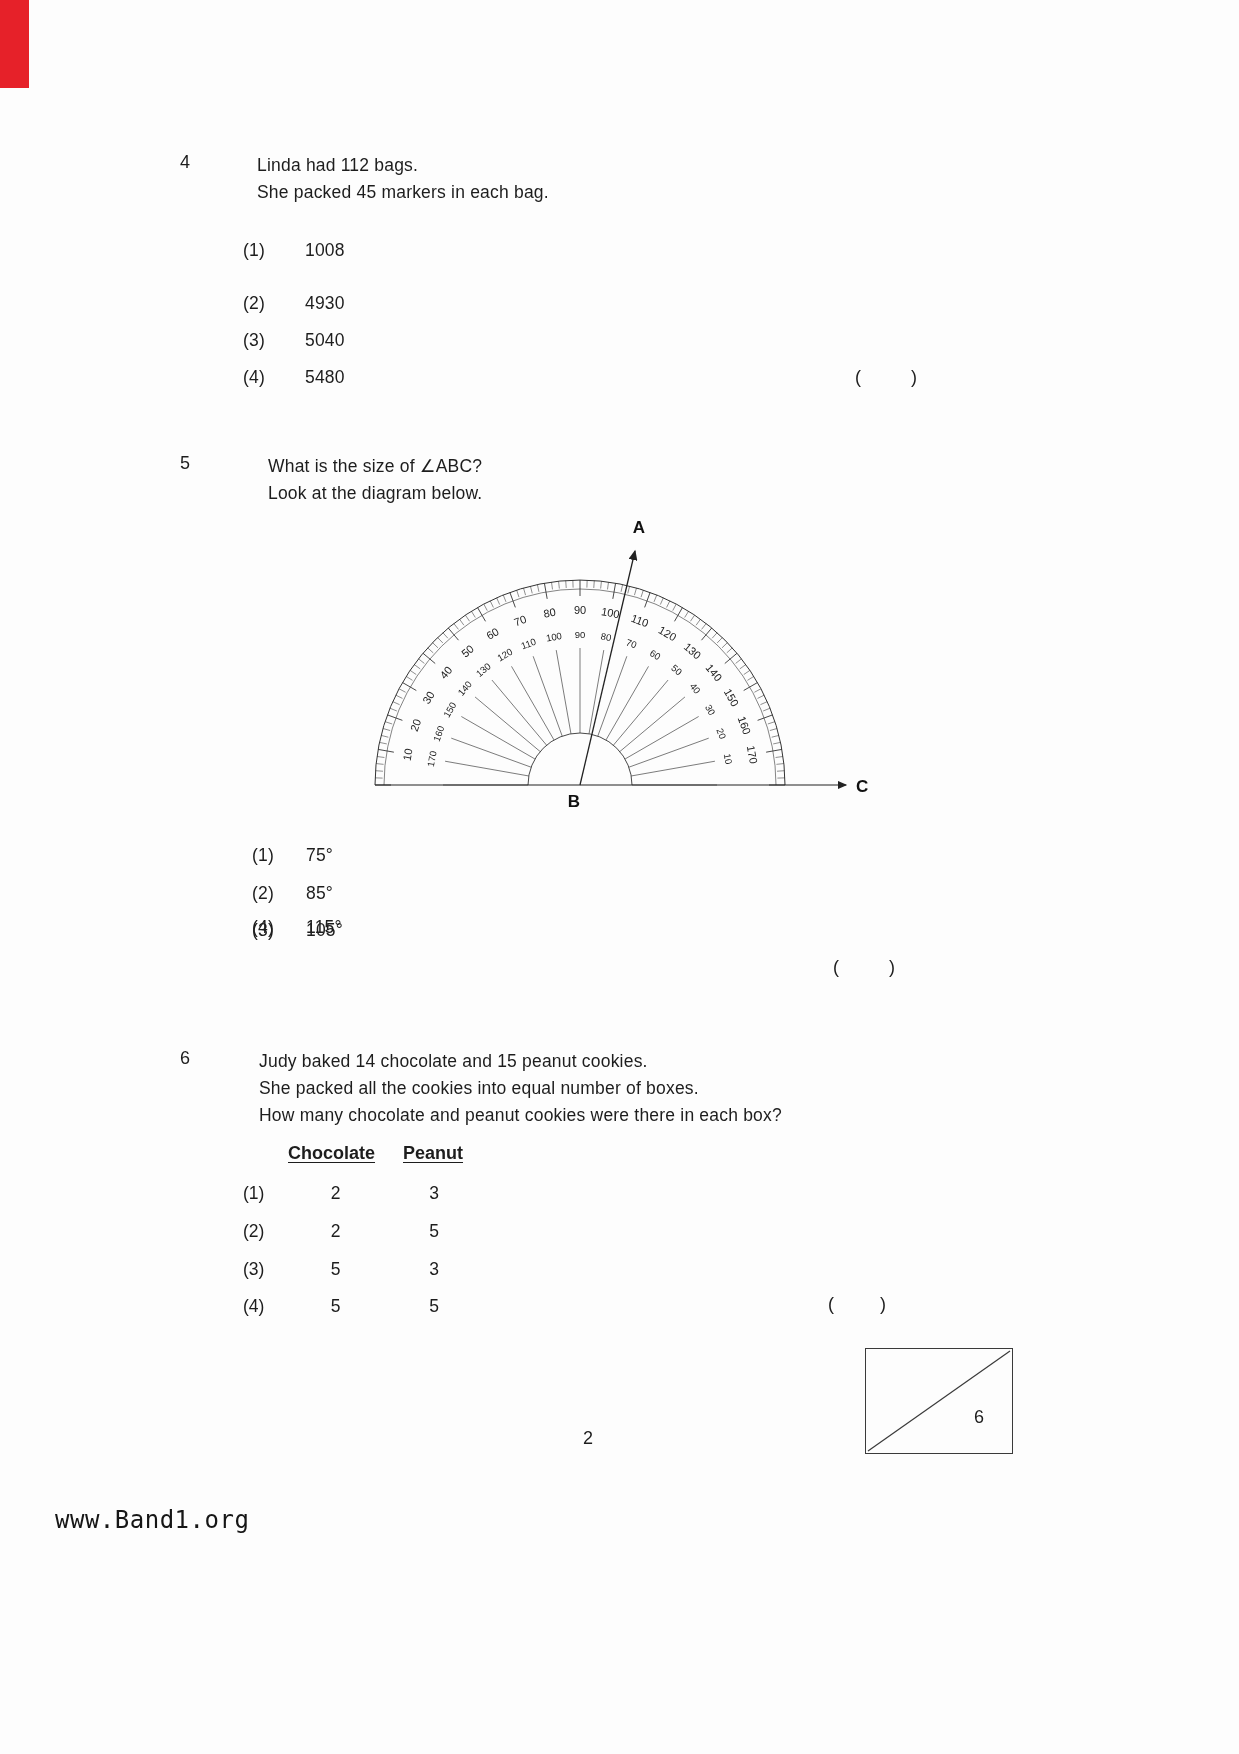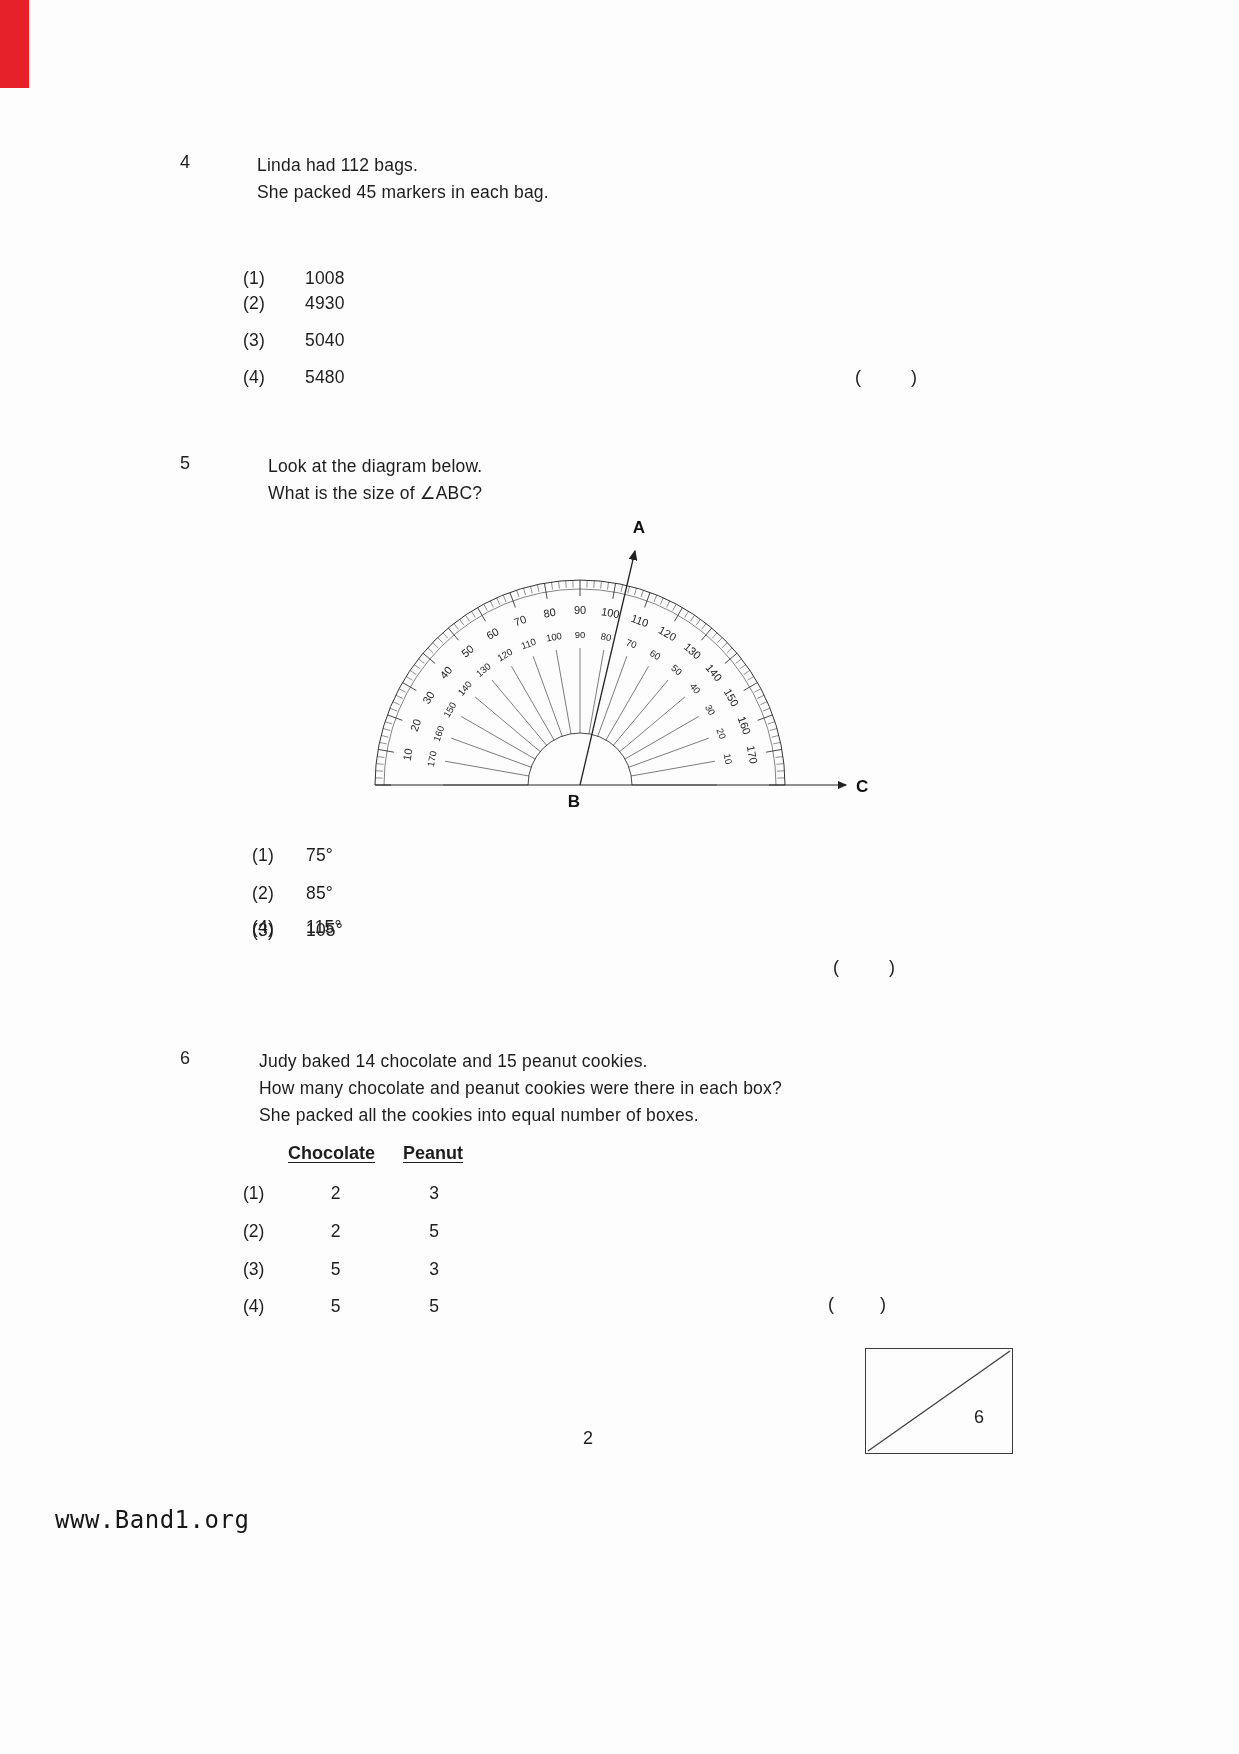--- a/index.html
+++ b/index.html
@@ -33,41 +33,41 @@
 
 <div class="page">
 
   <div class="red-strip"></div>
 
   <div class="abs qnum" style="left:180px;top:152px">4</div>
   <div class="abs qlines" style="left:241px;top:152px;width:560px">
     <div>Linda had 112 bags.</div>
     <div>She packed 45 markers in each bag.</div>
   </div>
-  <div class="abs opt" style="left:243px;top:268px">
+  <div class="abs opt" style="left:243px;top:240px">
     <span class="olabel">(1)</span><span>1008</span>
   </div>
   <div class="abs opt" style="left:243px;top:293px">
     <span class="olabel">(2)</span><span>4930</span>
   </div>
   <div class="abs opt" style="left:243px;top:330px">
     <span class="olabel">(3)</span><span>5040</span>
   </div>
   <div class="abs opt" style="left:243px;top:367px">
     <span class="olabel">(4)</span><span>5480</span>
   </div>
   <div class="abs bracket" style="left:855px;top:367px">
     <span>(</span>
     <span>)</span>
   </div>
 
   <div class="abs qnum" style="left:180px;top:453px">5</div>
   <div class="abs qlines" style="left:252px;top:453px;width:560px">
+    <div>What is the size of ∠ABC?</div>
     <div>Look at the diagram below.</div>
-    <div>What is the size of ∠ABC?</div>
   </div>
 
   <div class="diagram">
     <svg viewBox="0 0 540 300">
         <defs>
           <marker id="arr" markerWidth="9" markerHeight="7" refX="7" refY="3.5" orient="auto">
             <path d="M0,0L8,3.5L0,7Z" fill="#222"></path>
           </marker>
         </defs>
         <path d="M 17 270 A 205 205 0 0 1 427 270" fill="none" stroke="#333" stroke-width="1"></path>
@@ -238,22 +238,22 @@
     <span class="olabel">(4)</span><span>115°</span>
   </div>
   <div class="abs bracket" style="left:833px;top:957px">
     <span>(</span>
     <span>)</span>
   </div>
 
   <div class="abs qnum" style="left:180px;top:1048px">6</div>
   <div class="abs qlines" style="left:243px;top:1048px;width:640px">
     <div>Judy baked 14 chocolate and 15 peanut cookies.</div>
+    <div>She packed all the cookies into equal number of boxes.</div>
     <div>How many chocolate and peanut cookies were there in each box?</div>
-    <div>She packed all the cookies into equal number of boxes.</div>
   </div>
 
   <div class="abs thead" style="left:288px;top:1143px">Chocolate</div>
   <div class="abs thead" style="left:403px;top:1143px">Peanut</div>
 
   <div class="abs trow" style="left:243px;top:1183px">
     <span class="tl">(1)</span>
     <span class="c1">2</span>
     <span class="c2">3</span>
   </div>

